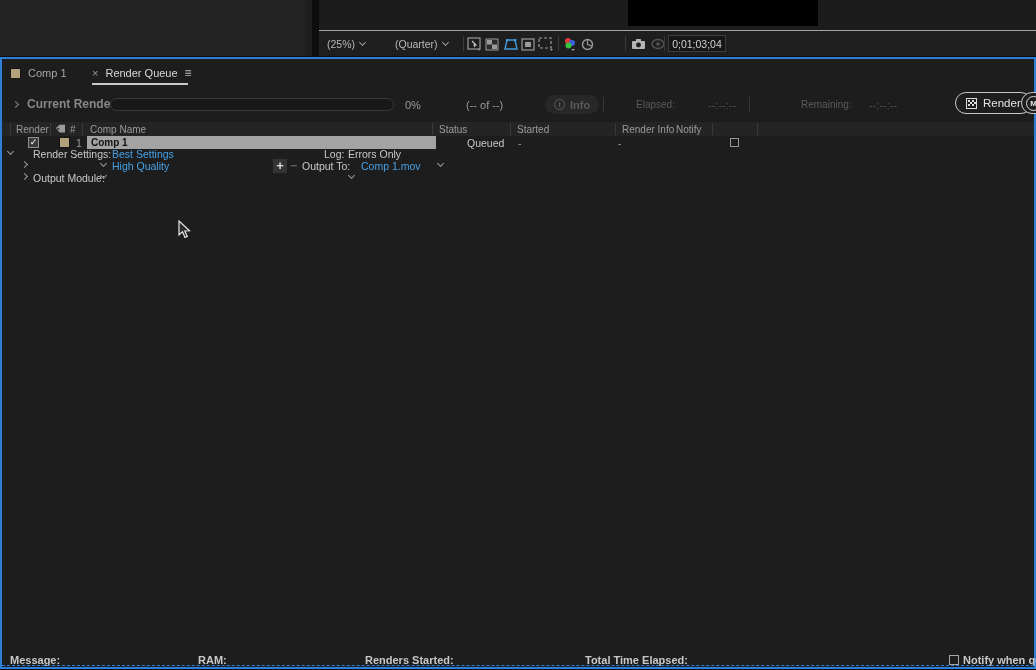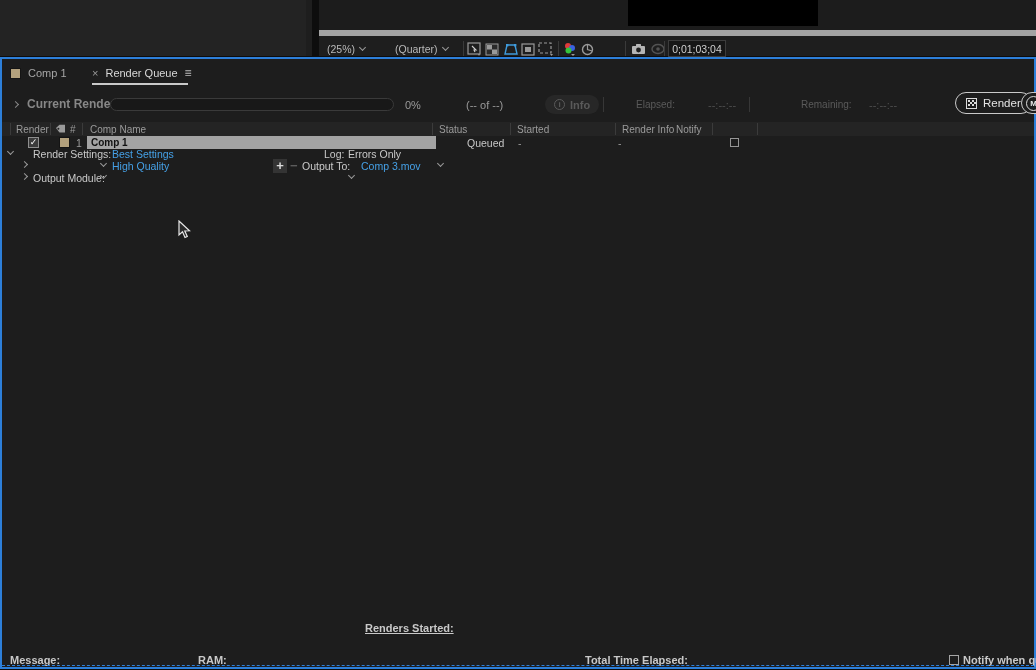--- a/index.html
+++ b/index.html
@@ -6,21 +6,21 @@
   html,body { background:#0d0d0d; }
   body { font-family:"Liberation Sans", sans-serif; }
   .screen { position:relative; width:1036px; height:670px; overflow:hidden; background:#0d0d0d; }
   .abs { position:absolute; }
 
   
   .proj-panel { left:0; top:0; width:306px; height:56px; background:#232323; }
   .proj-strip { left:306px; top:0; width:6px; height:56px; background:#1e1e1e; }
   .comp-panel { left:319px; top:0; width:717px; height:56px; background:#1c1c1c; }
   .comp-image { left:309px; top:0; width:190px; height:26px; background:#000; }
-  .comp-toolbar { left:0; top:30px; width:717px; height:26px; background:#1e1e1e; border-top:6px solid #a3a3a3; }
+  .comp-toolbar { left:0; top:30px; width:717px; height:26px; background:#1e1e1e; border-top:1px solid #a3a3a3; }
   .tb-item { position:absolute; top:5px; height:16px; display:flex; align-items:center; gap:5px;
              color:#b9b9b9; font-size:10.5px; }
   .tb-div { position:absolute; top:5px; width:1px; height:15px; background:#3a3a3a; }
   .chev-d { display:inline-block; width:5px; height:5px; border-right:1.4px solid #9a9a9a;
             border-bottom:1.4px solid #9a9a9a; transform:rotate(45deg); margin-top:-3px; }
   .chev-r { display:inline-block; width:5px; height:5px; border-right:1.4px solid #9a9a9a;
             border-bottom:1.4px solid #9a9a9a; transform:rotate(-45deg); }
   .timecode { position:absolute; left:349px; top:4px; width:58px; height:17px; background:#161616;
               border:1px solid #3c3c3c; color:#cfcfcf; font-size:10.5px; display:flex;
               align-items:center; justify-content:center; }
@@ -290,29 +290,29 @@
     <div class="abs" style="left:99px; top:105px;">
       <span class="chev-d"></span>
     </div>
     <div class="abs bluelink" style="left:110px; top:101px;">High Quality</div>
     <div class="abs plus-btn" style="left:271px; top:100px;">+</div>
     <div class="abs minus-btn" style="left:288px; top:99px;">−</div>
     <div class="abs rowlabel" style="left:300px; top:101px;">Output To:</div>
     <div class="abs" style="left:347px; top:105px;">
       <span class="chev-d"></span>
     </div>
-    <div class="abs bluelink" style="left:359px; top:101px;">Comp 3.mov</div>
+    <div class="abs bluelink" style="left:359px; top:101px;">Comp 1.mov</div>
 
     <svg class="abs" style="left:176px; top:161px;" width="14" height="20" viewBox="0 0 14 20">
       <path d="M1 1 L1 15 L4.5 11.8 L7 17.5 L9.3 16.5 L6.8 11 L11.5 10.8 Z" fill="#2b2b2b" stroke="#e8e8e8" stroke-width="1.2"></path>
     </svg>
 
     <div class="abs sb-label" style="left:8px; top:595px;">Message:</div>
     <div class="abs sb-label" style="left:196px; top:595px;">RAM:</div>
-    <div class="abs sb-label" style="left:363px; top:563px;text-decoration:underline;">Renders Started:</div>
+    <div class="abs sb-label" style="left:363px; top:595px;">Renders Started:</div>
     <div class="abs sb-label" style="left:583px; top:595px;">Total Time Elapsed:</div>
     <div class="abs sb-chk" style="left:947px; top:596px;"></div>
     <div class="abs sb-label" style="left:961px; top:595px; white-space:nowrap;">Notify when que</div>
 
     <div class="abs ants"></div>
   </div>
 
 </div>
 
 </body></html>

